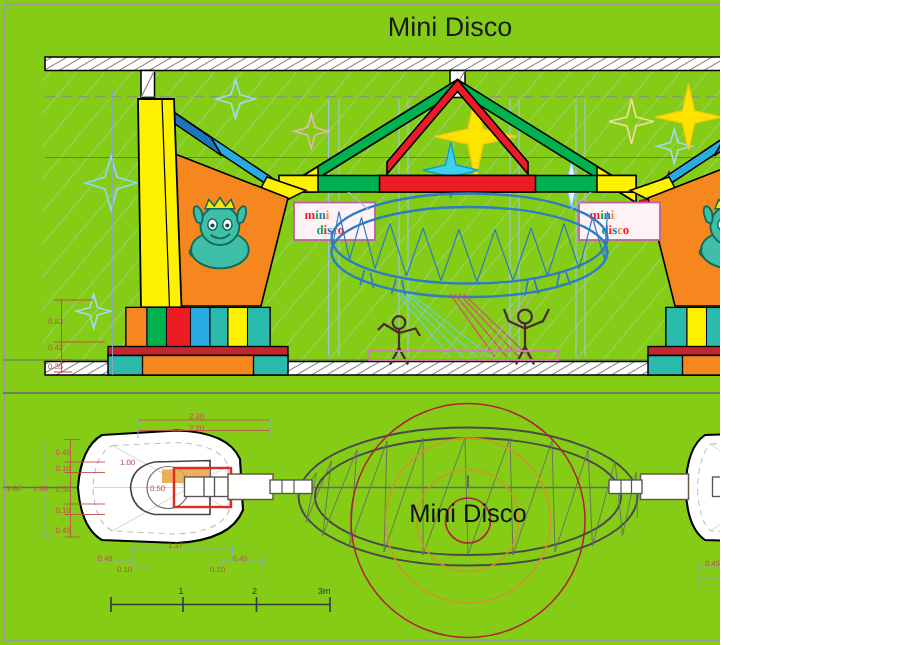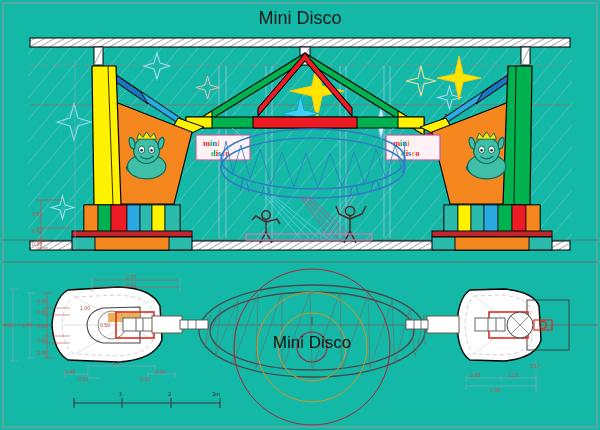--- a/index.html
+++ b/index.html
@@ -3,23 +3,23 @@
 <meta charset="utf-8">
 <style>
   * { box-sizing: border-box; }
   html, body {
     margin: 0; padding: 0;
     background: #ffffff;
     font-family: "Liberation Sans", sans-serif;
   }
   #page {
     position: relative;
-    width: 600px;
+    width: 480px;
     height: 430px;
-    background: #14b8a6;
+    background: #84cc16;
     overflow: hidden;
   }
   #page > svg { position: absolute; left: 0; top: 0; }
 
   .dim-text {
     font-family: "Liberation Sans", sans-serif;
     font-size: 5.2px;
     fill: #c0504d;
   }
   .dim-text-dark {

